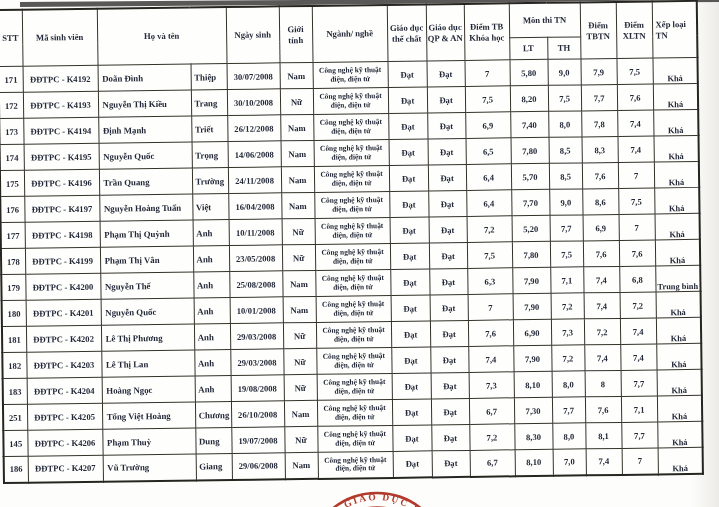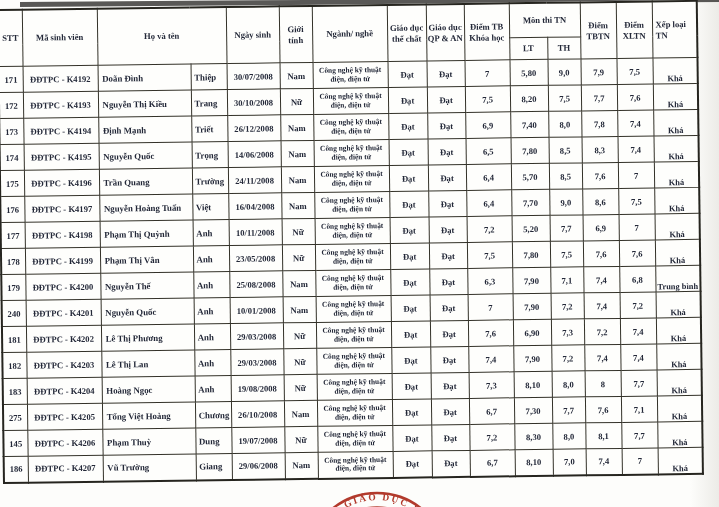--- a/index.html
+++ b/index.html
@@ -230,21 +230,21 @@
     <td class="c-pe">Đạt</td>
     <td class="c-qp">Đạt</td>
     <td class="c-gpa">6,3</td>
     <td class="c-lt">7,90</td>
     <td class="c-th">7,1</td>
     <td class="c-tbtn">7,4</td>
     <td class="c-xltn">6,8</td>
     <td class="c-rank">Trung bình</td>
   </tr>
         <tr>
-    <td class="c-stt">240</td>
+    <td class="c-stt">180</td>
     <td class="c-id">ĐĐTPC - K4201</td>
     <td class="c-name">Nguyễn Quốc</td>
     <td class="c-given">Anh</td>
     <td class="c-dob">10/01/2008</td>
     <td class="c-gender">Nam</td>
     <td class="c-major">Công nghệ kỹ thuật điện, điện tử</td>
     <td class="c-pe">Đạt</td>
     <td class="c-qp">Đạt</td>
     <td class="c-gpa">7</td>
     <td class="c-lt">7,90</td>
@@ -298,21 +298,21 @@
     <td class="c-pe">Đạt</td>
     <td class="c-qp">Đạt</td>
     <td class="c-gpa">7,3</td>
     <td class="c-lt">8,10</td>
     <td class="c-th">8,0</td>
     <td class="c-tbtn">8</td>
     <td class="c-xltn">7,7</td>
     <td class="c-rank">Khá</td>
   </tr>
         <tr>
-    <td class="c-stt">275</td>
+    <td class="c-stt">251</td>
     <td class="c-id">ĐĐTPC - K4205</td>
     <td class="c-name">Tổng Việt Hoàng</td>
     <td class="c-given">Chương</td>
     <td class="c-dob">26/10/2008</td>
     <td class="c-gender">Nam</td>
     <td class="c-major">Công nghệ kỹ thuật điện, điện tử</td>
     <td class="c-pe">Đạt</td>
     <td class="c-qp">Đạt</td>
     <td class="c-gpa">6,7</td>
     <td class="c-lt">7,30</td>

